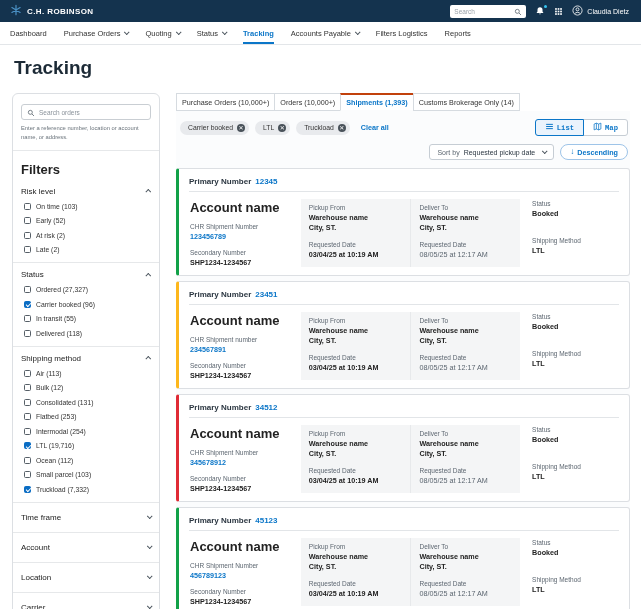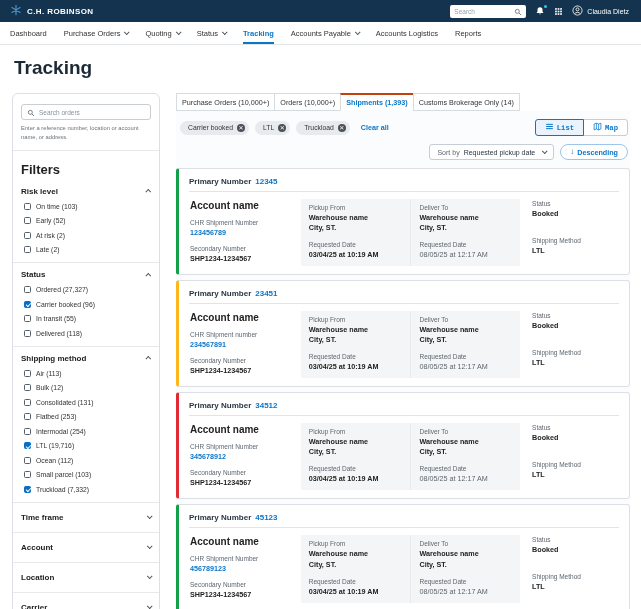--- a/index.html
+++ b/index.html
@@ -52,21 +52,21 @@
   .side-search input { border:none; outline:none; flex:1; min-width:0; font-size:6.5px;
                        font-family:inherit; color:#333; }
   .side-search input::placeholder { color:#8a929a; }
   .side-helper { font-size:5.8px; color:#6a737b; line-height:1.55; margin-top:4px; }
   .side-divider { height:1px; background:#e6e8ea; }
   .filters-title { font-size:13px; font-weight:bold; color:#222; padding:11px 8px 3px; }
   .fsec { border-bottom:1px solid #e6e8ea; padding:7px 8px 9px; }
   .fsec:last-child { border-bottom:none; }
   .fsec.closed { padding:10px 8px; }
   .fsec-head { display:flex; justify-content:space-between; align-items:center; cursor:pointer; }
-  .fsec-title { font-size:8px; font-weight:bold; color:#222; }
+  .fsec-title { font-size:8px; font-weight:normal; color:#222; }
   .fsec-body { padding:7px 0 0 3px; display:flex; flex-direction:column; gap:7.5px; }
   .fopt { display:flex; align-items:center; gap:5px; font-size:6.8px; color:#333; cursor:pointer; }
   .cb { width:7px; height:7px; flex:none; border:1px solid #565f67; border-radius:1.5px;
         background:#fff; position:relative; }
   .cb.on { background:#0a6dc4; border-color:#0a6dc4; }
   .cb.on::after { content:""; position:absolute; left:1px; top:1.1px; width:3.6px; height:1.8px;
         border-left:1.2px solid #fff; border-bottom:1.2px solid #fff; transform:rotate(-45deg); }
 
   
   .content { flex:1; min-width:0; }
@@ -113,21 +113,21 @@
   .card-head { display:flex; align-items:baseline; gap:4px; padding:2px 0 5px;
                border-bottom:1px solid #e2e5e8; margin-bottom:7px; }
   .ph-label { font-size:8px; font-weight:bold; color:#2b3641; }
   .ph-number { font-size:8px; font-weight:bold; color:#0b76c8; text-decoration:none; cursor:pointer; }
   .card-body { display:flex; align-items:stretch; }
   .c1 { width:26%; padding:1px 6px 0 1px; }
   .c2, .c3 { width:25.5%; background:#f4f5f6; padding:5px 8px 7px; }
   .c3 { border-left:1px solid #e7e9eb; }
   .c4 { width:23%; padding:1px 0 0 12px; }
   .lab { font-size:6.5px; color:#5c6670; margin-bottom:2px; }
-  .acct { font-size:10px; font-weight:bold; color:#222; margin-bottom:8px; }
+  .acct { font-size:13px; font-weight:bold; color:#222; margin-bottom:8px; }
   .chr-num { display:block; font-size:7.2px; font-weight:bold; color:#0b76c8;
              text-decoration:none; cursor:pointer; margin-bottom:8px; }
   .sec-num { font-size:7.2px; font-weight:bold; color:#222; }
   .wname { font-size:7.2px; font-weight:bold; color:#222; line-height:1.4; }
   .rlab { margin-top:8px; }
   .rval { font-size:7.2px; font-weight:bold; color:#222; }
   .c3 .rval { font-weight:normal; color:#5c6670; }
   .stv, .smv { font-size:7.2px; font-weight:bold; color:#222; }
   .sm-lab { margin-top:19px; }
 </style>
@@ -208,21 +208,21 @@
   </a>
     <a class="nav-item active">
     <span class="nav-label">Tracking</span>
 
   </a>
     <a class="nav-item">
     <span class="nav-label">Accounts Payable</span>
     <span class="chev"></span>
   </a>
     <a class="nav-item">
-    <span class="nav-label">Accounts Logistics</span>
+    <span class="nav-label">Filters Logistics</span>
 
   </a>
     <a class="nav-item">
     <span class="nav-label">Reports</span>
 
   </a>
   </nav>
 
 <h1 class="page-title">Tracking</h1>
 

